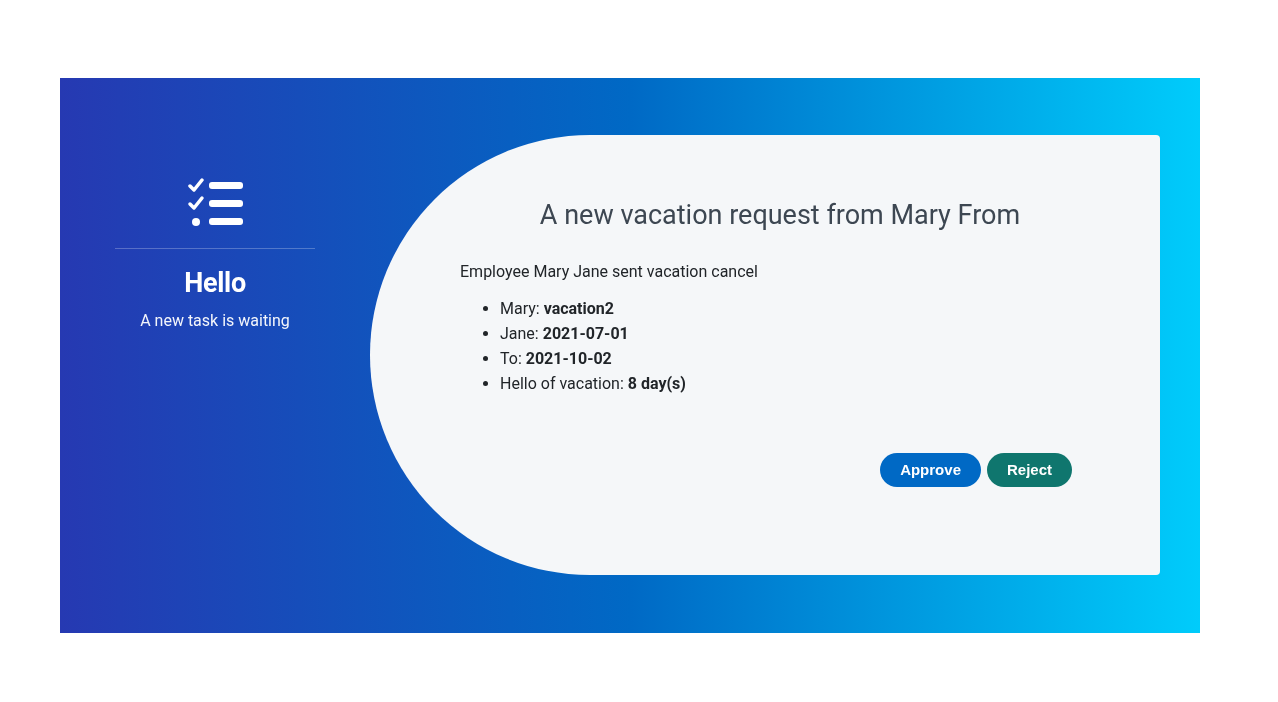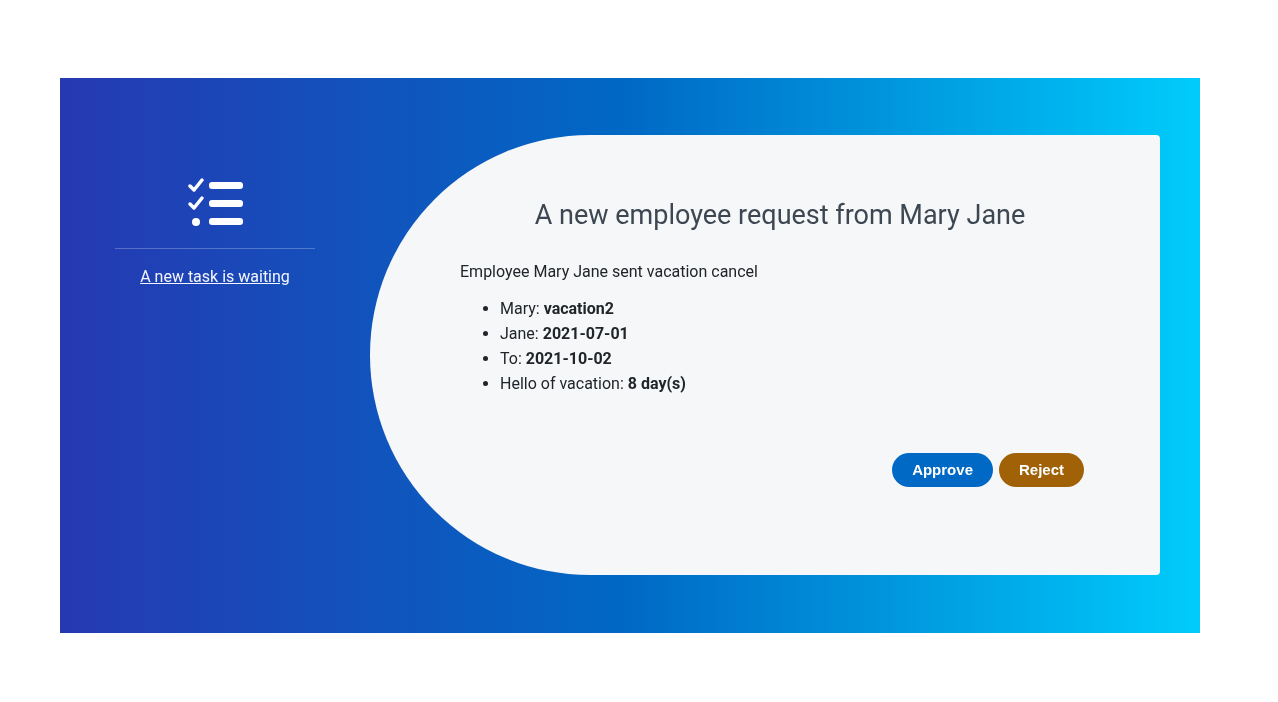--- a/index.html
+++ b/index.html
@@ -46,21 +46,20 @@
       font-size: 27px;
       font-weight: 700;
       letter-spacing: -0.3px;
       margin-bottom: 12px;
       color: #ffffff;
     }
     .sidebar p {
       font-size: 16px;
       font-weight: 400;
       color: rgba(255,255,255,0.95);
-      text-decoration: underline;
     }
     .content-card {
       position: relative;
       margin-top: 57px;
       width: 790px;
       height: 440px;
       background: #F5F7F9;
       border-top-left-radius: 220px 220px;
       border-bottom-left-radius: 220px 220px;
       border-top-right-radius: 4px;
@@ -88,63 +87,64 @@
       font-size: 16px;
       color: #212529;
       line-height: 1.55;
     }
     .content-body li strong {
       font-weight: 700;
       margin-top: 26px;
     }
     .button-row {
       position: absolute;
-      right: 76px;
+      right: 88px;
       bottom: 88px;
       display: flex;
       gap: 6px;
     }
     .btn {
       border-radius: 999px;
       font-size: 15px;
       font-weight: 700;
       color: #ffffff;
       padding: 6px 20px;
       border: none;
       cursor: pointer;
       line-height: 1.5;
     }
     .btn-approve {
       background: #0069C5;
     }
     .btn-reject {
-      background: #a16207;
+      background: #0f766e;
     }
   </style>
 </head>
 <body>
 
 <div class="outer-container">
   <div class="sidebar">
     <div class="icon-wrap">
       <svg width="56" height="52" viewBox="0 0 56 52" fill="none">
         <path d="M3 8 L7 12 L15 2" stroke="#ffffff" stroke-width="3.5" stroke-linecap="round" stroke-linejoin="round" fill="none"></path>
         <rect x="22" y="4" width="34" height="7" rx="3" fill="#ffffff"></rect>
         <path d="M3 26 L7 30 L15 20" stroke="#ffffff" stroke-width="3.5" stroke-linecap="round" stroke-linejoin="round" fill="none"></path>
         <rect x="22" y="22" width="34" height="7" rx="3" fill="#ffffff"></rect>
         <circle cx="9" cy="44" r="4" fill="#ffffff"></circle>
         <rect x="22" y="40" width="34" height="7" rx="3" fill="#ffffff"></rect>
       </svg>
     </div>
     <hr class="sidebar-divider">
+    <h1>Hello</h1>
     <p>A new task is waiting</p>
   </div>
 
   <div class="content-card">
-    <h2 class="content-title">A new employee request from Mary Jane</h2>
+    <h2 class="content-title">A new vacation request from Mary From</h2>
     <div class="content-body">
       <p>Employee Mary Jane sent vacation cancel</p>
       <ul>
         <li><span>Mary: </span><strong>vacation2</strong></li>
         <li><span>Jane: </span><strong>2021-07-01</strong></li>
         <li><span>To: </span><strong>2021-10-02</strong></li>
         <li><span>Hello of vacation: </span><strong>8 day(s)</strong></li>
       </ul>
     </div>
     <div class="button-row">

